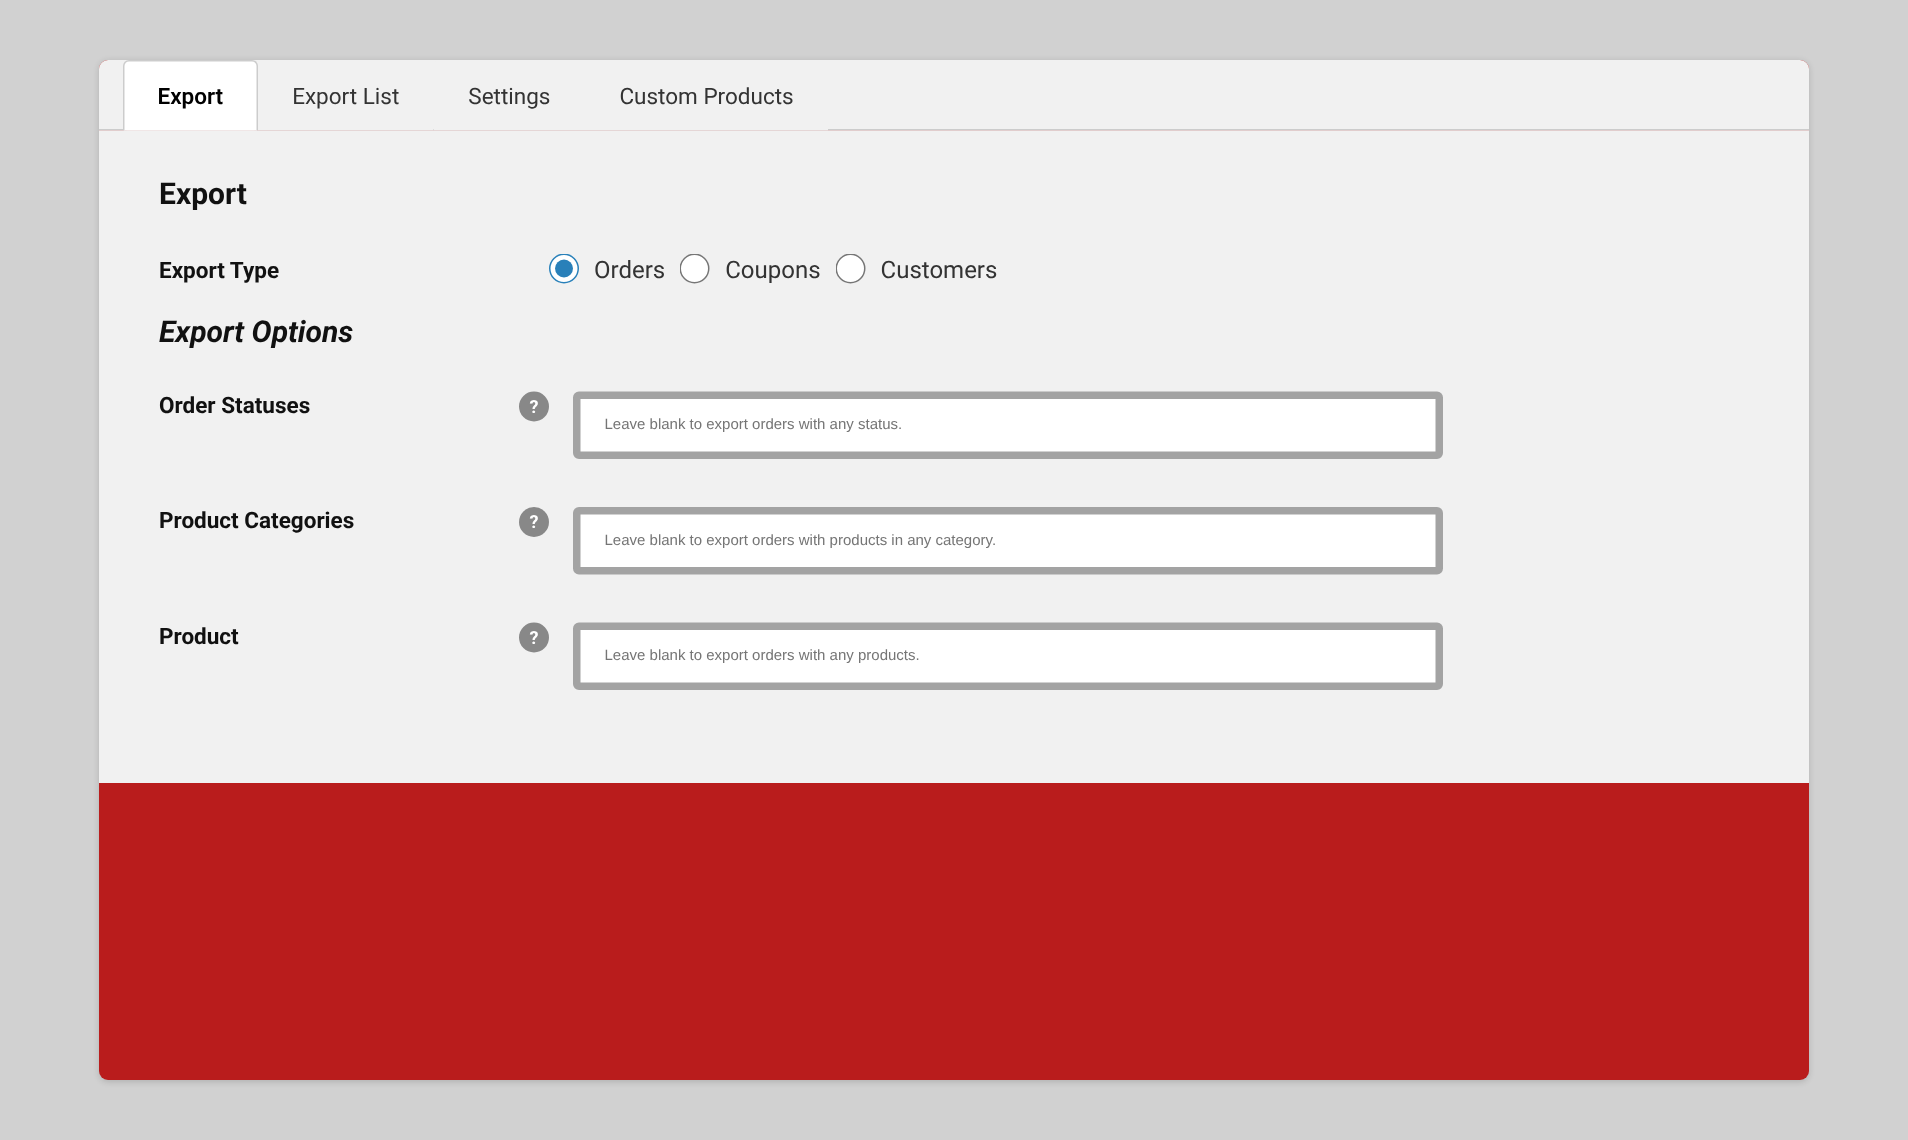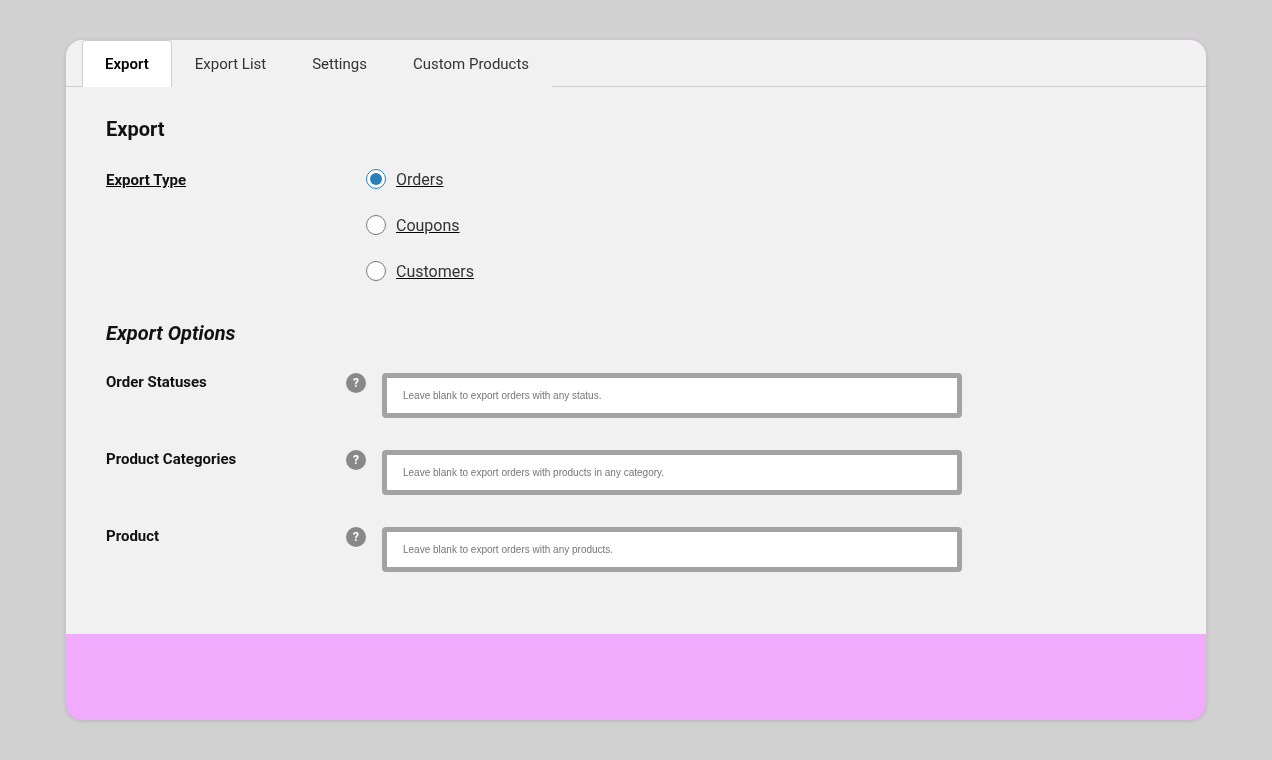--- a/index.html
+++ b/index.html
@@ -7,22 +7,22 @@
     body {
       background: #d1d1d1;
       display: flex;
       justify-content: center;
       align-items: center;
       min-height: 760px;
       font-family: -apple-system, BlinkMacSystemFont, "Segoe UI", Roboto, sans-serif;
     }
 
     .panel {
-      background: #f0abfc;
-      border-radius: 16px;
+      background: #b91c1c;
+      border-radius: 6px;
       width: 1140px;
       min-height: 680px;
       box-shadow: 0 1px 4px rgba(0,0,0,0.15);
       overflow: hidden;
     }
 
     
     .tabs {
       display: flex;
       border-bottom: 1px solid #ccc;
@@ -59,43 +59,42 @@
     .section-title {
       font-size: 20px;
       font-weight: 700;
       color: #111;
       margin-bottom: 28px;
     }
 
     
     .form-row {
       display: flex;
-      align-items: flex-start;
-      margin-bottom: 40px;
-      text-decoration: underline;
+      align-items: flex-end;
+      margin-bottom: 20px;
     }
 
     .form-label {
       width: 260px;
       font-size: 15px;
       font-weight: 700;
       color: #111;
       padding-top: 2px;
       flex-shrink: 0;
     }
 
     .form-control {
       flex: 1;
     }
 
     
     .radio-group {
       display: flex;
-      flex-direction: column;
-      gap: 26px;
+      flex-direction: row;
+      gap: 10px;
     }
 
     .radio-item {
       display: flex;
       align-items: center;
       gap: 10px;
       cursor: pointer;
     }
 
     .radio-item input[type="radio"] {

